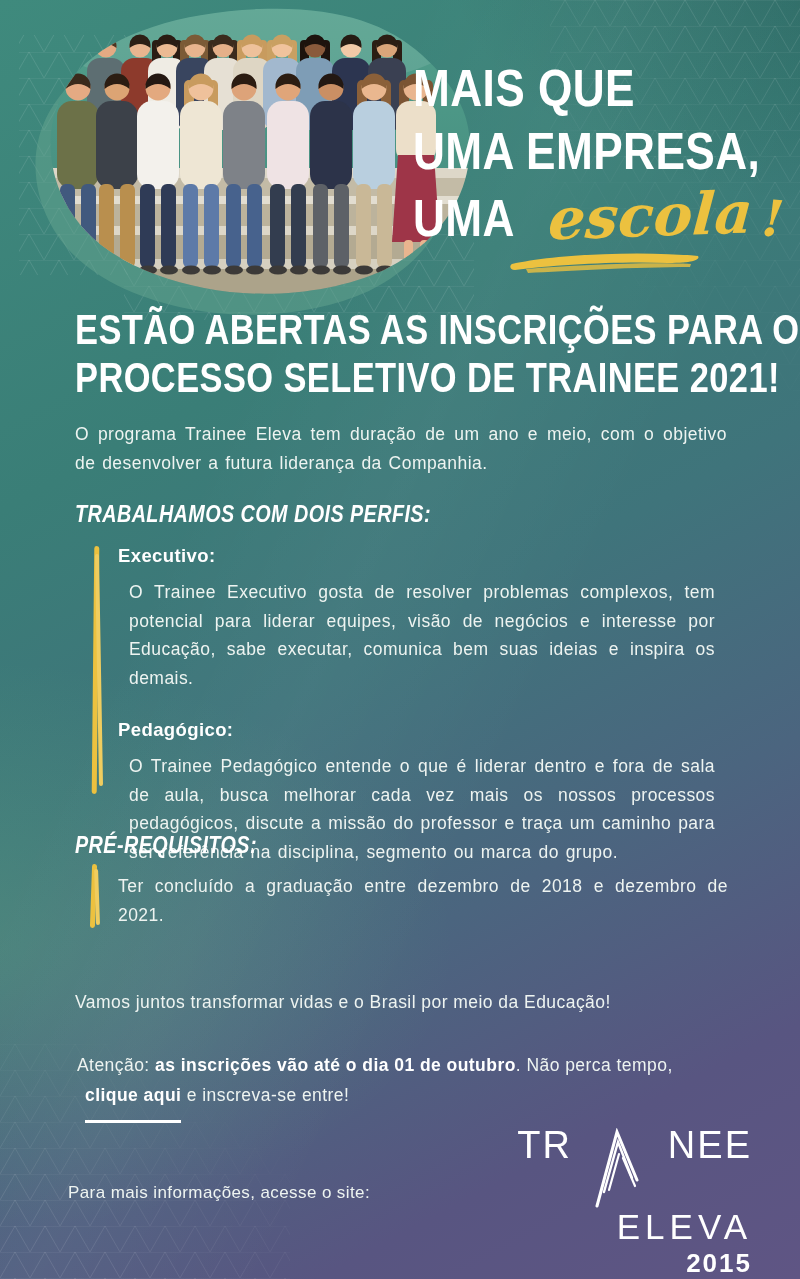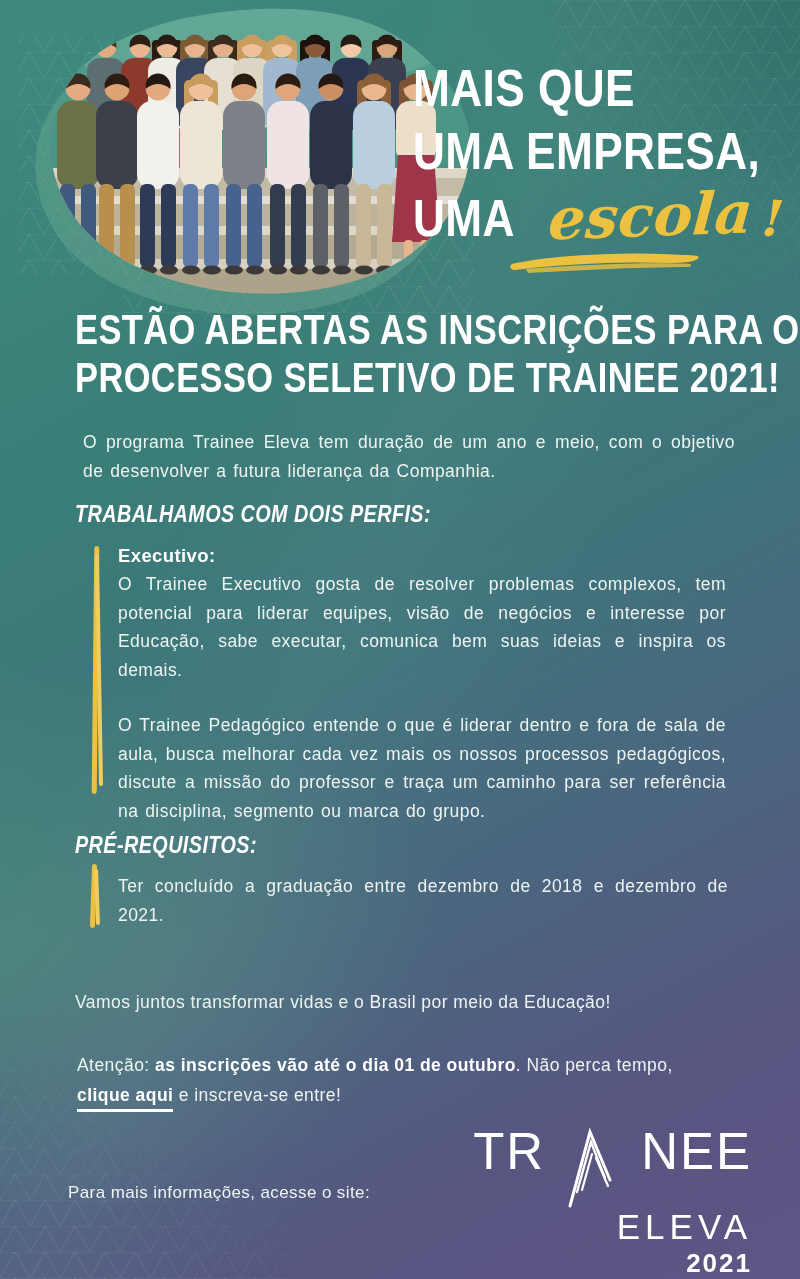--- a/index.html
+++ b/index.html
@@ -20,30 +20,30 @@
   .tag-row{display:flex;align-items:baseline;}
   .script{font-family:"DejaVu Serif",serif;font-style:italic;font-weight:bold;font-size:58px;color:#ecc13f;display:inline-block;transform:skewX(-6deg) rotate(-2deg);margin-left:16px;}
   .excl{font-family:"DejaVu Serif",serif;font-style:italic;font-weight:bold;font-size:50px;color:#ecc13f;margin-left:10px;display:inline-block;transform:rotate(4deg);}
   .headline{position:absolute;left:75px;top:306px;font-size:42px;line-height:48px;}
   .sec-head{position:absolute;left:75px;font-size:23px;font-style:italic;}
   .sec-head .cond{transform:scaleX(0.86);}
   .body-txt{color:#eef4f1;font-size:17.5px;line-height:28.5px;letter-spacing:.45px;word-spacing:1.5px;text-align:justify;}
   .intro{position:absolute;left:75px;top:420px;width:652px;}
   .col{position:absolute;left:118px;width:608px;}
   .p-title{font-size:18.5px;font-weight:bold;color:#fff;letter-spacing:.4px;margin:0 0 3px 0;}
-  .p-body{margin:0;}
+  .p-body{margin:11px;}
   .bar{position:absolute;}
   .cta1{position:absolute;left:75px;top:992px;font-size:17.5px;letter-spacing:.45px;color:#eef4f1;}
   .cta2{position:absolute;left:77px;top:1050px;width:672px;font-size:17.5px;line-height:30px;letter-spacing:.45px;color:#eef4f1;}
   .cta2 b{color:#fff;}
-  .link{font-weight:bold;color:#fff;border-bottom:3px solid #fff;padding-bottom:4px;cursor:pointer;}
+  .link{font-weight:bold;color:#fff;border-bottom:3px solid #fff;padding-bottom:15px;cursor:pointer;margin-left:8px;}
   .foot-info{position:absolute;left:68px;top:1183px;font-size:17px;letter-spacing:.4px;color:#eef4f1;}
   .foot-site{position:absolute;left:68px;top:1208px;font-size:19px;font-weight:bold;letter-spacing:.6px;color:#fff;cursor:pointer;}
   .logo{position:absolute;right:48px;top:1126px;display:flex;flex-direction:column;align-items:flex-end;}
-  .logo-word{display:flex;align-items:flex-start;font-size:51px;letter-spacing:2px;line-height:1;font-weight:normal;gap:24px;}
+  .logo-word{display:flex;align-items:flex-start;font-size:38px;letter-spacing:2px;line-height:1;font-weight:normal;gap:24px;}
   .logo-peak{margin:0 -1px;position:relative;top:2px;}
   .logo-brand{font-size:35px;letter-spacing:5px;margin-top:3px;line-height:1;}
   .logo-year{font-size:26px;font-weight:bold;letter-spacing:2px;margin-top:6px;line-height:1;}
   .hero-photo{position:absolute;left:14px;top:0;}
 </style>
 </head>
 <body>
 
 <div class="poster">
 
@@ -253,33 +253,34 @@
   <svg style="position:absolute;left:506px;top:247px" width="200" height="30" viewBox="0 0 200 30">
     <path fill="#ecc13f" d="M6 17 C 45 8 130 3 192 9 C 194 12 190 16 162 16 C 110 14 48 18 9 23 C 4 23 3 19 6 17 Z"></path>
     <path fill="#ecc13f" opacity=".8" d="M20 22 C 70 18 140 15 185 17 L 184 20 C 130 20 60 24 22 26 Z"></path>
   </svg>
 
   <div class="headline">
     <div><span class="cond">ESTÃO ABERTAS AS INSCRIÇÕES PARA O</span></div>
     <div><span class="cond">PROCESSO SELETIVO DE TRAINEE 2021!</span></div>
   </div>
 
-  <p class="body-txt intro" style="margin:8px">O programa Trainee Eleva tem duração de um ano e meio, com o objetivo de desenvolver a futura liderança da Companhia.</p>
+  <p class="body-txt intro" style="margin:0">O programa Trainee Eleva tem duração de um ano e meio, com o objetivo de desenvolver a futura liderança da Companhia.</p>
 
   <div class="sec-head" style="top:501px"><span class="cond">TRABALHAMOS COM DOIS PERFIS:</span></div>
   <svg class="bar" style="left:88px;top:546px" width="18" height="250">
     <rect x="5" y="0" width="5" height="248" rx="2.5" fill="#ecc13f" transform="rotate(.6 8 124)"></rect>
     <rect x="9" y="8" width="4" height="232" rx="2" fill="#f0cd5f" transform="rotate(-1 10 124)"></rect>
   </svg>
   <div class="col" style="top:545px">
     <div>
       <p class="p-title">Executivo:</p>
       <p class="body-txt p-body">O Trainee Executivo gosta de resolver problemas complexos, tem potencial para liderar equipes, visão de negócios e interesse por Educação, sabe executar, comunica bem suas ideias e inspira os demais.</p>
     </div>
     <div style="margin-top:27px">
+      <p class="p-title">Pedagógico:</p>
       <p class="body-txt p-body">O Trainee Pedagógico entende o que é liderar dentro e fora de sala de aula, busca melhorar cada vez mais os nossos processos pedagógicos, discute a missão do professor e traça um caminho para ser referência na disciplina, segmento ou marca do grupo.</p>
     </div>
   </div>
 
   <div class="sec-head" style="top:832px"><span class="cond">PRÉ-REQUISITOS:</span></div>
   <svg class="bar" style="left:86px;top:864px" width="18" height="66">
     <rect x="5" y="0" width="5" height="64" rx="2.5" fill="#ecc13f" transform="rotate(2 8 32)"></rect>
     <rect x="9" y="5" width="4" height="56" rx="2" fill="#f0cd5f" transform="rotate(-2 10 32)"></rect>
   </svg>
   <p class="body-txt col" style="top:872px;width:610px;margin:0">Ter concluído a graduação entre dezembro de 2018 e dezembro de 2021.</p>
@@ -297,15 +298,15 @@
       <span>TR</span>
         <svg class="logo-peak" width="50" height="80" viewBox="0 0 50 80">
         <polyline points="2,78 22,4 42,52" fill="none" stroke="#fff" stroke-width="3" stroke-linecap="round"></polyline>
         <polyline points="9,64 23,14 37,50" fill="none" stroke="#fff" stroke-width="2.4" stroke-linecap="round"></polyline>
         <polyline points="14,62 24,26" fill="none" stroke="#fff" stroke-width="2.2" stroke-linecap="round"></polyline>
         <polyline points="28,30 40,58" fill="none" stroke="#fff" stroke-width="2.2" stroke-linecap="round"></polyline>
       </svg>
         <span>NEE</span>
     </div>
     <div class="logo-brand">ELEVA</div>
-    <div class="logo-year">2021</div>
+    <div class="logo-year">2015</div>
   </div>
 </div>
 
 </body></html>

